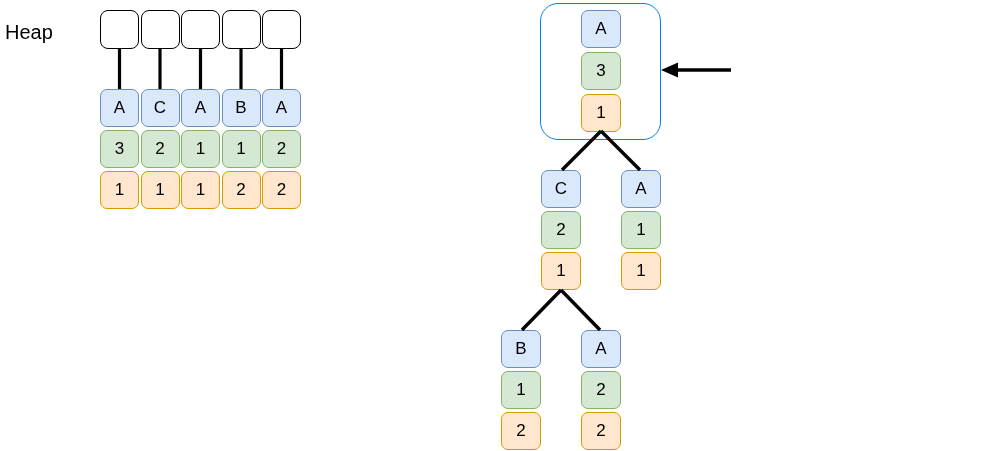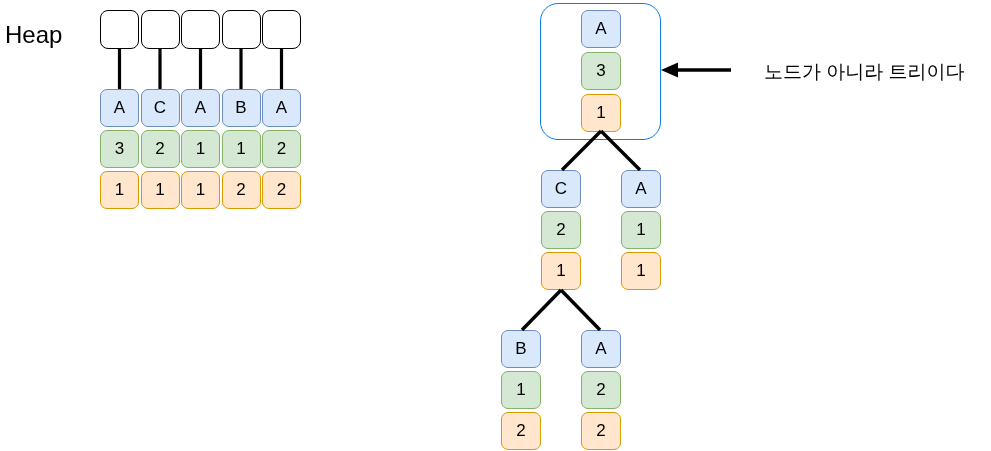--- a/index.html
+++ b/index.html
@@ -8,21 +8,21 @@
     position: relative;
     width: 991px;
     height: 451px;
     background: #ffffff;
     font-family: "Liberation Sans", sans-serif;
     overflow: hidden;
   }
   .heap-title {
     position: absolute;
     left: 5px; top: 21px;
-    font-size: 24px;
+    font-size: 20px;
     color: #000;
   }
   
   .cell {
     width: 39px; height: 38px;
     border-radius: 7px;
     display: flex; align-items: center; justify-content: center;
     font-size: 17px; color: #000;
     background: #fff;
   }
@@ -133,21 +133,20 @@
     <div class="cell count">1</div>
     <div class="cell order">2</div>
   </div>
 
   <div class="tcol" style="left:581px; top:330px;">
     <div class="cell letter">A</div>
     <div class="cell count">2</div>
     <div class="cell order">2</div>
   </div>
 
-  <div class="annotation-text">노드가 아니라 트리이다</div>
 
   <svg class="overlay" viewBox="0 0 991 451" xmlns="http://www.w3.org/2000/svg">
 
     <line x1="119.5" y1="49" x2="119.5" y2="89" stroke="#000" stroke-width="3.2"></line>
     <line x1="160" y1="49" x2="160" y2="89" stroke="#000" stroke-width="3.2"></line>
     <line x1="200.5" y1="49" x2="200.5" y2="89" stroke="#000" stroke-width="3.2"></line>
     <line x1="241" y1="49" x2="241" y2="89" stroke="#000" stroke-width="3.2"></line>
     <line x1="281.5" y1="49" x2="281.5" y2="89" stroke="#000" stroke-width="3.2"></line>
 
     <line x1="601" y1="131" x2="562" y2="170" stroke="#000" stroke-width="3.4"></line>

